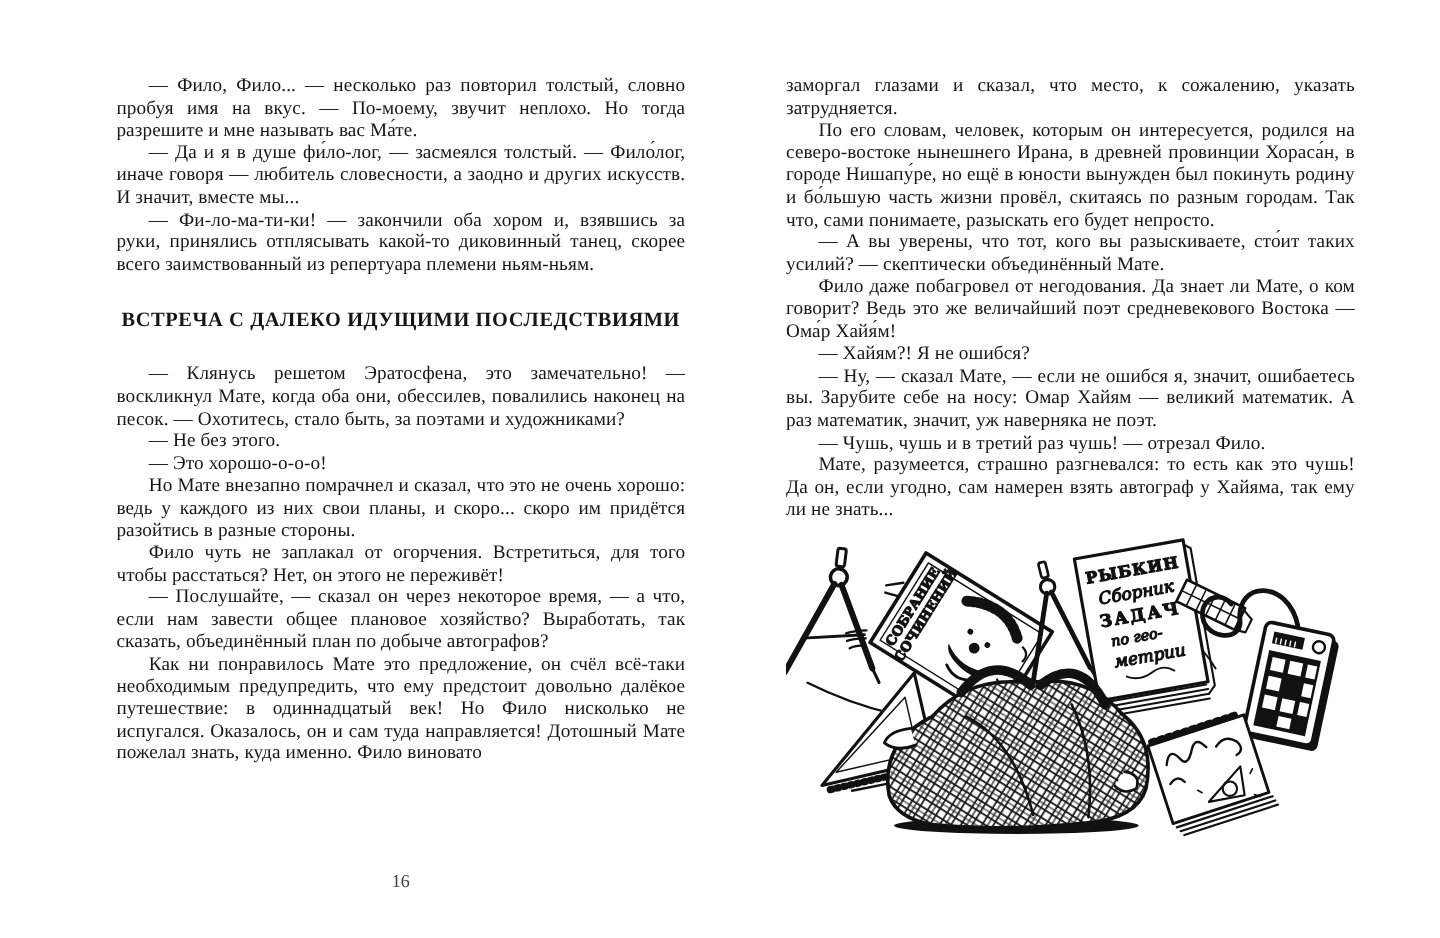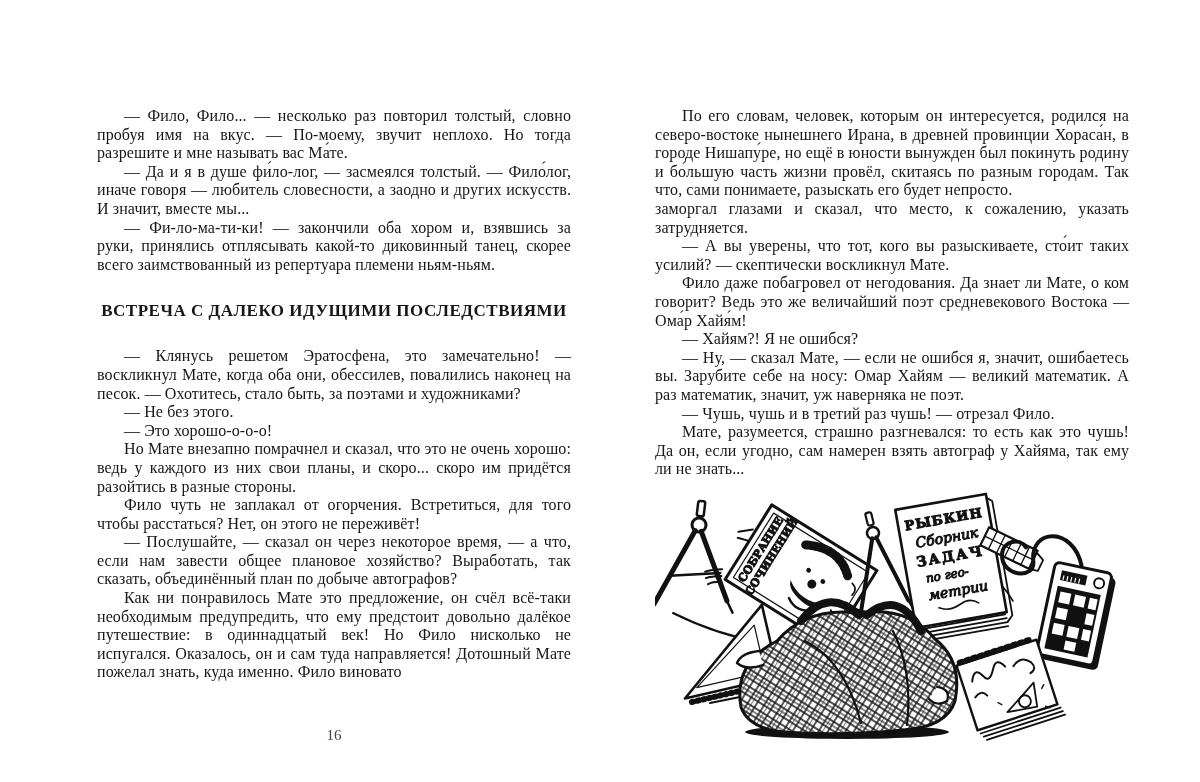--- a/index.html
+++ b/index.html
@@ -2,21 +2,21 @@
 <html lang="ru"><head>
 <meta charset="utf-8">
 <style>
   html,body{margin:0;padding:0;}
   body{
     width:1200px;height:782px;background:#ffffff;
     font-family:"Liberation Serif","DejaVu Serif",serif;
     color:#161616;overflow:hidden;
   }
   .spread{position:relative;width:1200px;height:782px;background:#ffffff;}
-  .page{position:absolute;top:63px;width:474px;margin-top:44px;}
+  .page{position:absolute;top:63px;width:474px;}
   .page-left{left:97px;}
   .page-right{left:655px;}
   p.body-text{
     margin:0;font-size:16px;line-height:18.6px;text-align:justify;
     text-indent:27px;letter-spacing:0.1px;
   }
   p.body-text.no-indent{text-indent:0;}
   h2.chapter-heading{
     margin:27px 0 26px;font-size:17px;line-height:20px;font-weight:bold;
     text-align:center;letter-spacing:0.5px;
@@ -52,23 +52,23 @@
         <p class="body-text">— Послушайте, — сказал он через некоторое время, — а что, если нам завести общее плановое хозяйство? Выработать, так сказать, объединённый план по добыче автографов?</p>
         <p class="body-text">Как ни понравилось Мате это предложение, он счёл всё-таки необходимым предупредить, что ему предстоит довольно далёкое путешествие: в одиннадцатый век! Но Фило нисколько не испугался. Оказалось, он и сам туда направляется! Дотошный Мате пожелал знать, куда именно. Фило виновато</p>
       </div>
   </div>
 
   <div class="page-number">16</div>
 
   <div class="page page-right">
     <div>
 
-    <p class="body-text">По его словам, человек, которым он интересуется, родился на северо-востоке нынешнего Ирана, в древней провинции Хораса́н, в городе Нишапу́ре, но ещё в юности вынужден был покинуть родину и бо́льшую часть жизни провёл, скитаясь по разным городам. Так что, сами понимаете, разыскать его будет непросто.</p>
-        <p class="body-text no-indent">заморгал глазами и сказал, что место, к сожалению, указать затрудняется.</p>
-        <p class="body-text">— А вы уверены, что тот, кого вы разыскиваете, сто́ит таких усилий? — скептически воскликнул Мате.</p>
+    <p class="body-text no-indent">заморгал глазами и сказал, что место, к сожалению, указать затрудняется.</p>
+        <p class="body-text">По его словам, человек, которым он интересуется, родился на северо-востоке нынешнего Ирана, в древней провинции Хораса́н, в городе Нишапу́ре, но ещё в юности вынужден был покинуть родину и бо́льшую часть жизни провёл, скитаясь по разным городам. Так что, сами понимаете, разыскать его будет непросто.</p>
+        <p class="body-text">— А вы уверены, что тот, кого вы разыскиваете, сто́ит таких усилий? — скептически объединённый Мате.</p>
         <p class="body-text">Фило даже побагровел от негодования. Да знает ли Мате, о ком говорит? Ведь это же величайший поэт средневекового Востока — Ома́р Хайя́м!</p>
         <p class="body-text">— Хайям?! Я не ошибся?</p>
         <p class="body-text">— Ну, — сказал Мате, — если не ошибся я, значит, ошибаетесь вы. Зарубите себе на носу: Омар Хайям — великий математик. А раз математик, значит, уж наверняка не поэт.</p>
         <p class="body-text">— Чушь, чушь и в третий раз чушь! — отрезал Фило.</p>
         <p class="body-text">Мате, разумеется, страшно разгневался: то есть как это чушь! Да он, если угодно, сам намерен взять автограф у Хайяма, так ему ли не знать...</p>
       </div>
 
     <div class="illustration-wrap">
       <svg viewBox="0 0 474 252" width="474" height="252" stroke-linecap="round" stroke-linejoin="round" fill="none" stroke="#111">
         <defs>

